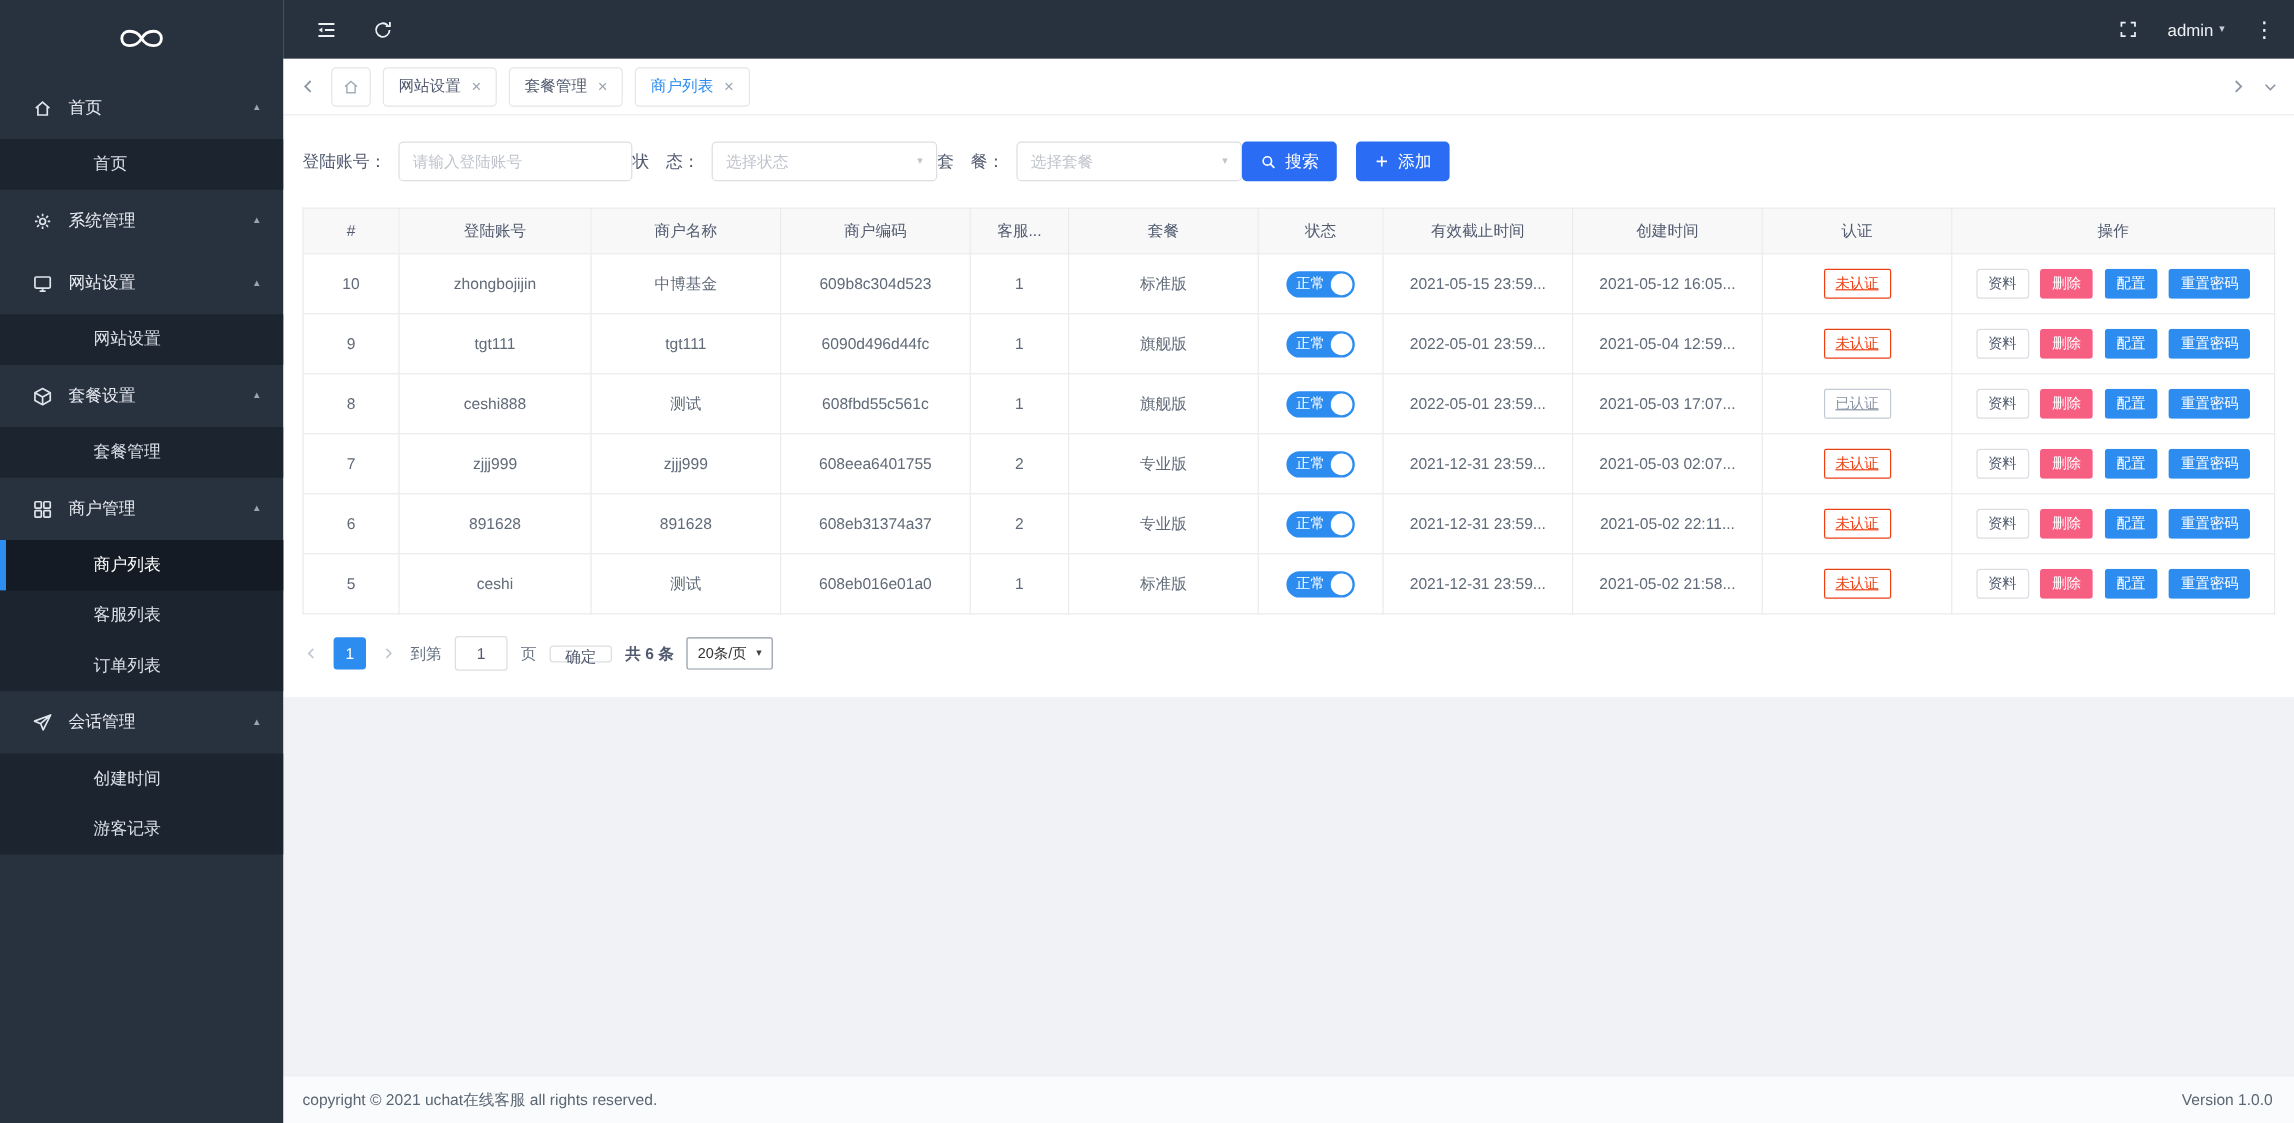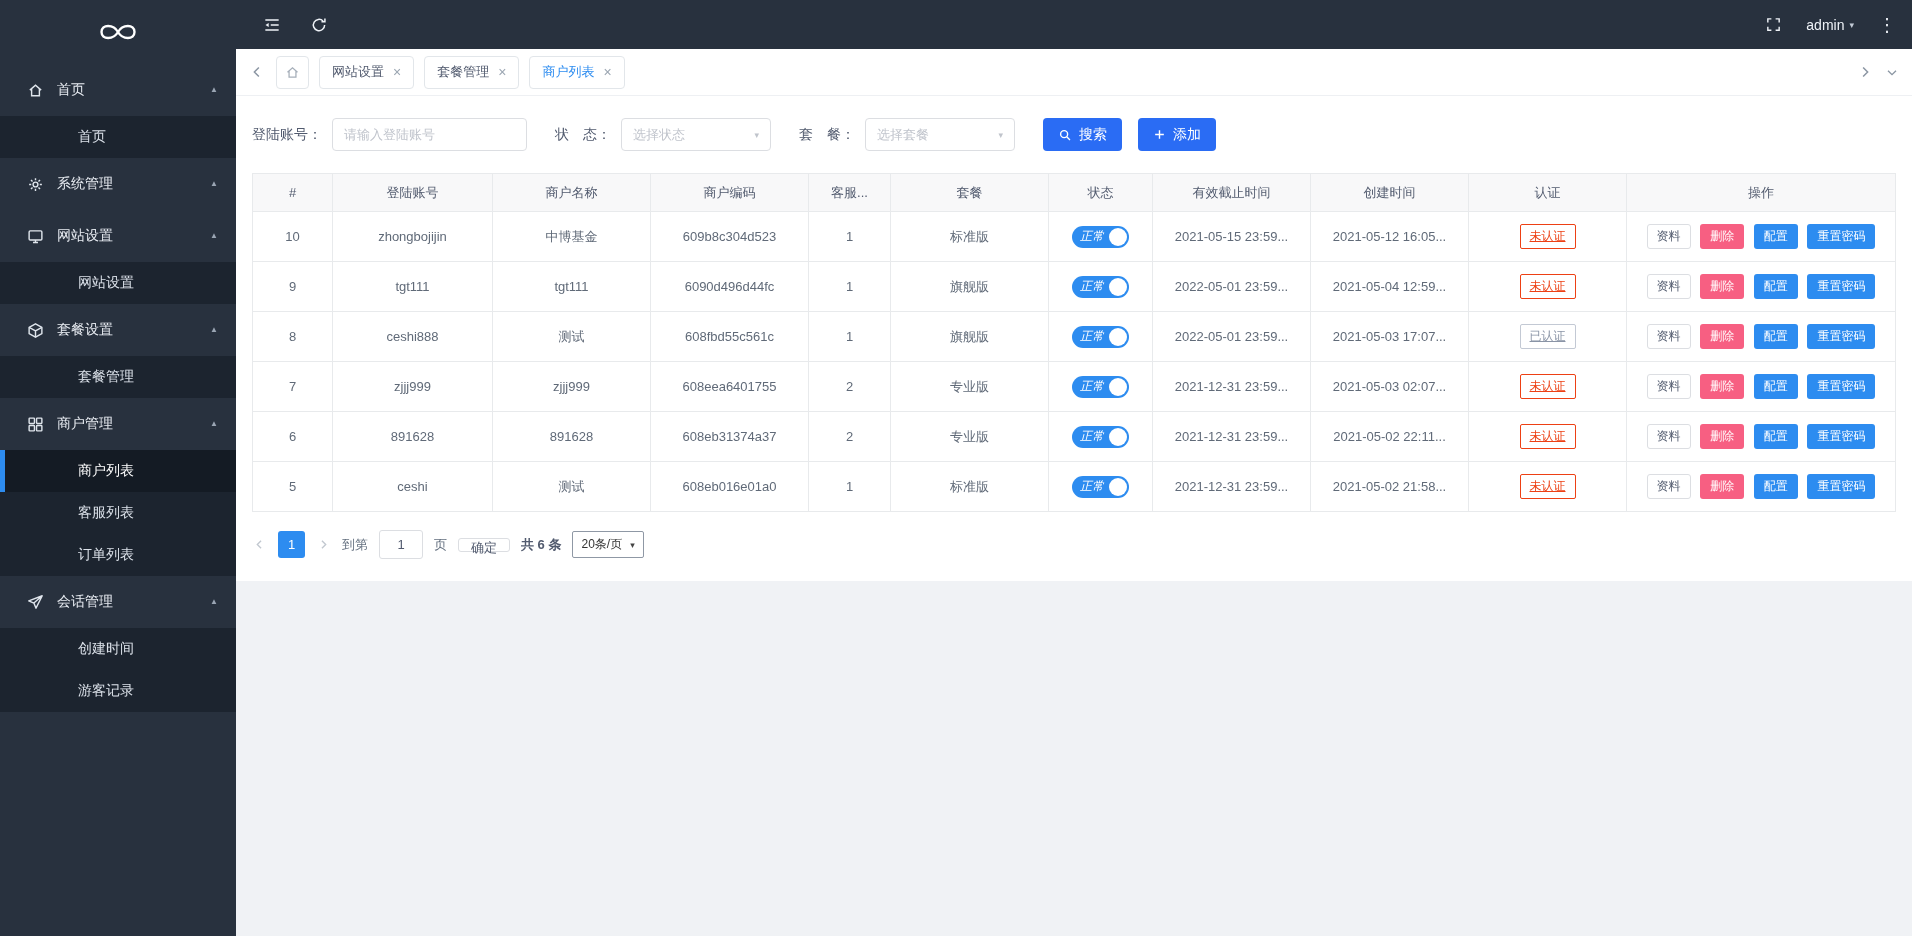--- a/index.html
+++ b/index.html
@@ -40,45 +40,45 @@
   .tab.active{color:var(--toggle-blue,#2d8cf0);}
   .tab-close{color:#9aa5b1;font-size:14px;line-height:1;cursor:pointer;}
   .tabbar .spacer{flex:1;}
 
   
   .main{position:absolute;left:236px;top:96px;right:0;bottom:40px;background:#f0f2f5;overflow:hidden;}
   .panel{background:#fff;padding:22px 16px 22px;}
 
   
   .filters{display:flex;align-items:center;font-size:14px;color:#515a6e;margin-bottom:22px;}
-  .fgroup{display:flex;align-items:center;margin-right:28px;}
+  .fgroup{display:flex;align-items:center;}
   .fgroup .flabel{margin-right:10px;white-space:pre;}
   .input{height:33px;border:1px solid #dcdee2;border-radius:4px;padding:0 11px;font-size:13px;color:#515a6e;width:195px;outline:none;background:#fff;}
   .input::placeholder{color:#c0c4cc;}
-  .select{width:150px;height:33px;border:1px solid #dcdee2;border-radius:4px;display:flex;align-items:center;justify-content:space-between;padding:0 11px;color:#c0c4cc;font-size:13px;background:#fff;cursor:pointer;}
+  .select{width:188px;height:33px;border:1px solid #dcdee2;border-radius:4px;display:flex;align-items:center;justify-content:space-between;padding:0 11px;color:#c0c4cc;font-size:13px;background:#fff;cursor:pointer;}
   .select .sel-caret{font-size:9px;color:#c0c4cc;}
   .btn-primary{height:33px;background:var(--primary,#2a6cf4);color:#fff;border:none;border-radius:4px;padding:0 15px;font-size:14px;display:inline-flex;align-items:center;gap:7px;cursor:pointer;margin-right:16px;}
 
   
   .table{width:100%;border-collapse:collapse;table-layout:fixed;font-size:13px;color:#606a78;}
   .table th,.table td{border:1px solid #e8eaec;text-align:center;height:39px;padding:0 4px;overflow:hidden;white-space:nowrap;}
   .table th{background:#f8f8f9;color:#515a6e;font-weight:400;height:38px;}
   .table th:nth-child(1){width:80px}
   .table th:nth-child(2){width:160px}
   .table th:nth-child(3){width:158px}
   .table th:nth-child(4){width:158px}
   .table th:nth-child(5){width:82px}
   .table th:nth-child(6){width:158px}
   .table th:nth-child(7){width:104px}
   .table th:nth-child(8){width:158px}
   .table th:nth-child(9){width:158px}
   .table th:nth-child(10){width:158px}
 
   .toggle{display:inline-flex;align-items:center;width:57px;height:22px;border-radius:11px;background:var(--toggle-blue,#2d8cf0);position:relative;cursor:pointer;vertical-align:middle;}
-  .toggle-label{color:#fff;font-size:12px;margin-left:8px;font-style:italic;}
+  .toggle-label{color:#fff;font-size:12px;margin-left:8px;}
   .toggle-knob{position:absolute;right:2px;top:2px;width:18px;height:18px;border-radius:50%;background:#fff;}
 
   .auth-badge{display:inline-block;min-width:54px;padding:3px 9px;font-size:12px;border:1px solid;border-radius:2px;text-decoration:underline;}
   .auth-badge.unverified{color:var(--unverified-red,#ed4014);border-color:var(--unverified-red,#ed4014);}
   .auth-badge.verified{color:#8a94a6;border-color:#c3c9d4;}
 
   .btn-mini{height:25px;padding:0 9px;font-size:12px;border-radius:3px;border:1px solid transparent;cursor:pointer;margin:12px 3px;}
   .btn-plain{background:#fff;border-color:#dcdee2;color:#515a6e;}
   .btn-danger{background:var(--danger-pink,#f75f82);color:#fff;}
   .btn-blue{background:var(--toggle-blue,#2d8cf0);color:#fff;}
@@ -515,14 +515,18 @@
         <span class="total-label">共 6 条</span>
         <span class="page-size">
           <span>20条/页</span>
           <span class="ps-caret">▾</span>
         </span>
       </div>
 
     </div>
   </div>
 
+  <div class="footer">
+    <span>copyright © 2021 uchat在线客服 all rights reserved.</span>
+    <span>Version 1.0.0</span>
+  </div>
 
 </div>
 
 </body></html>

